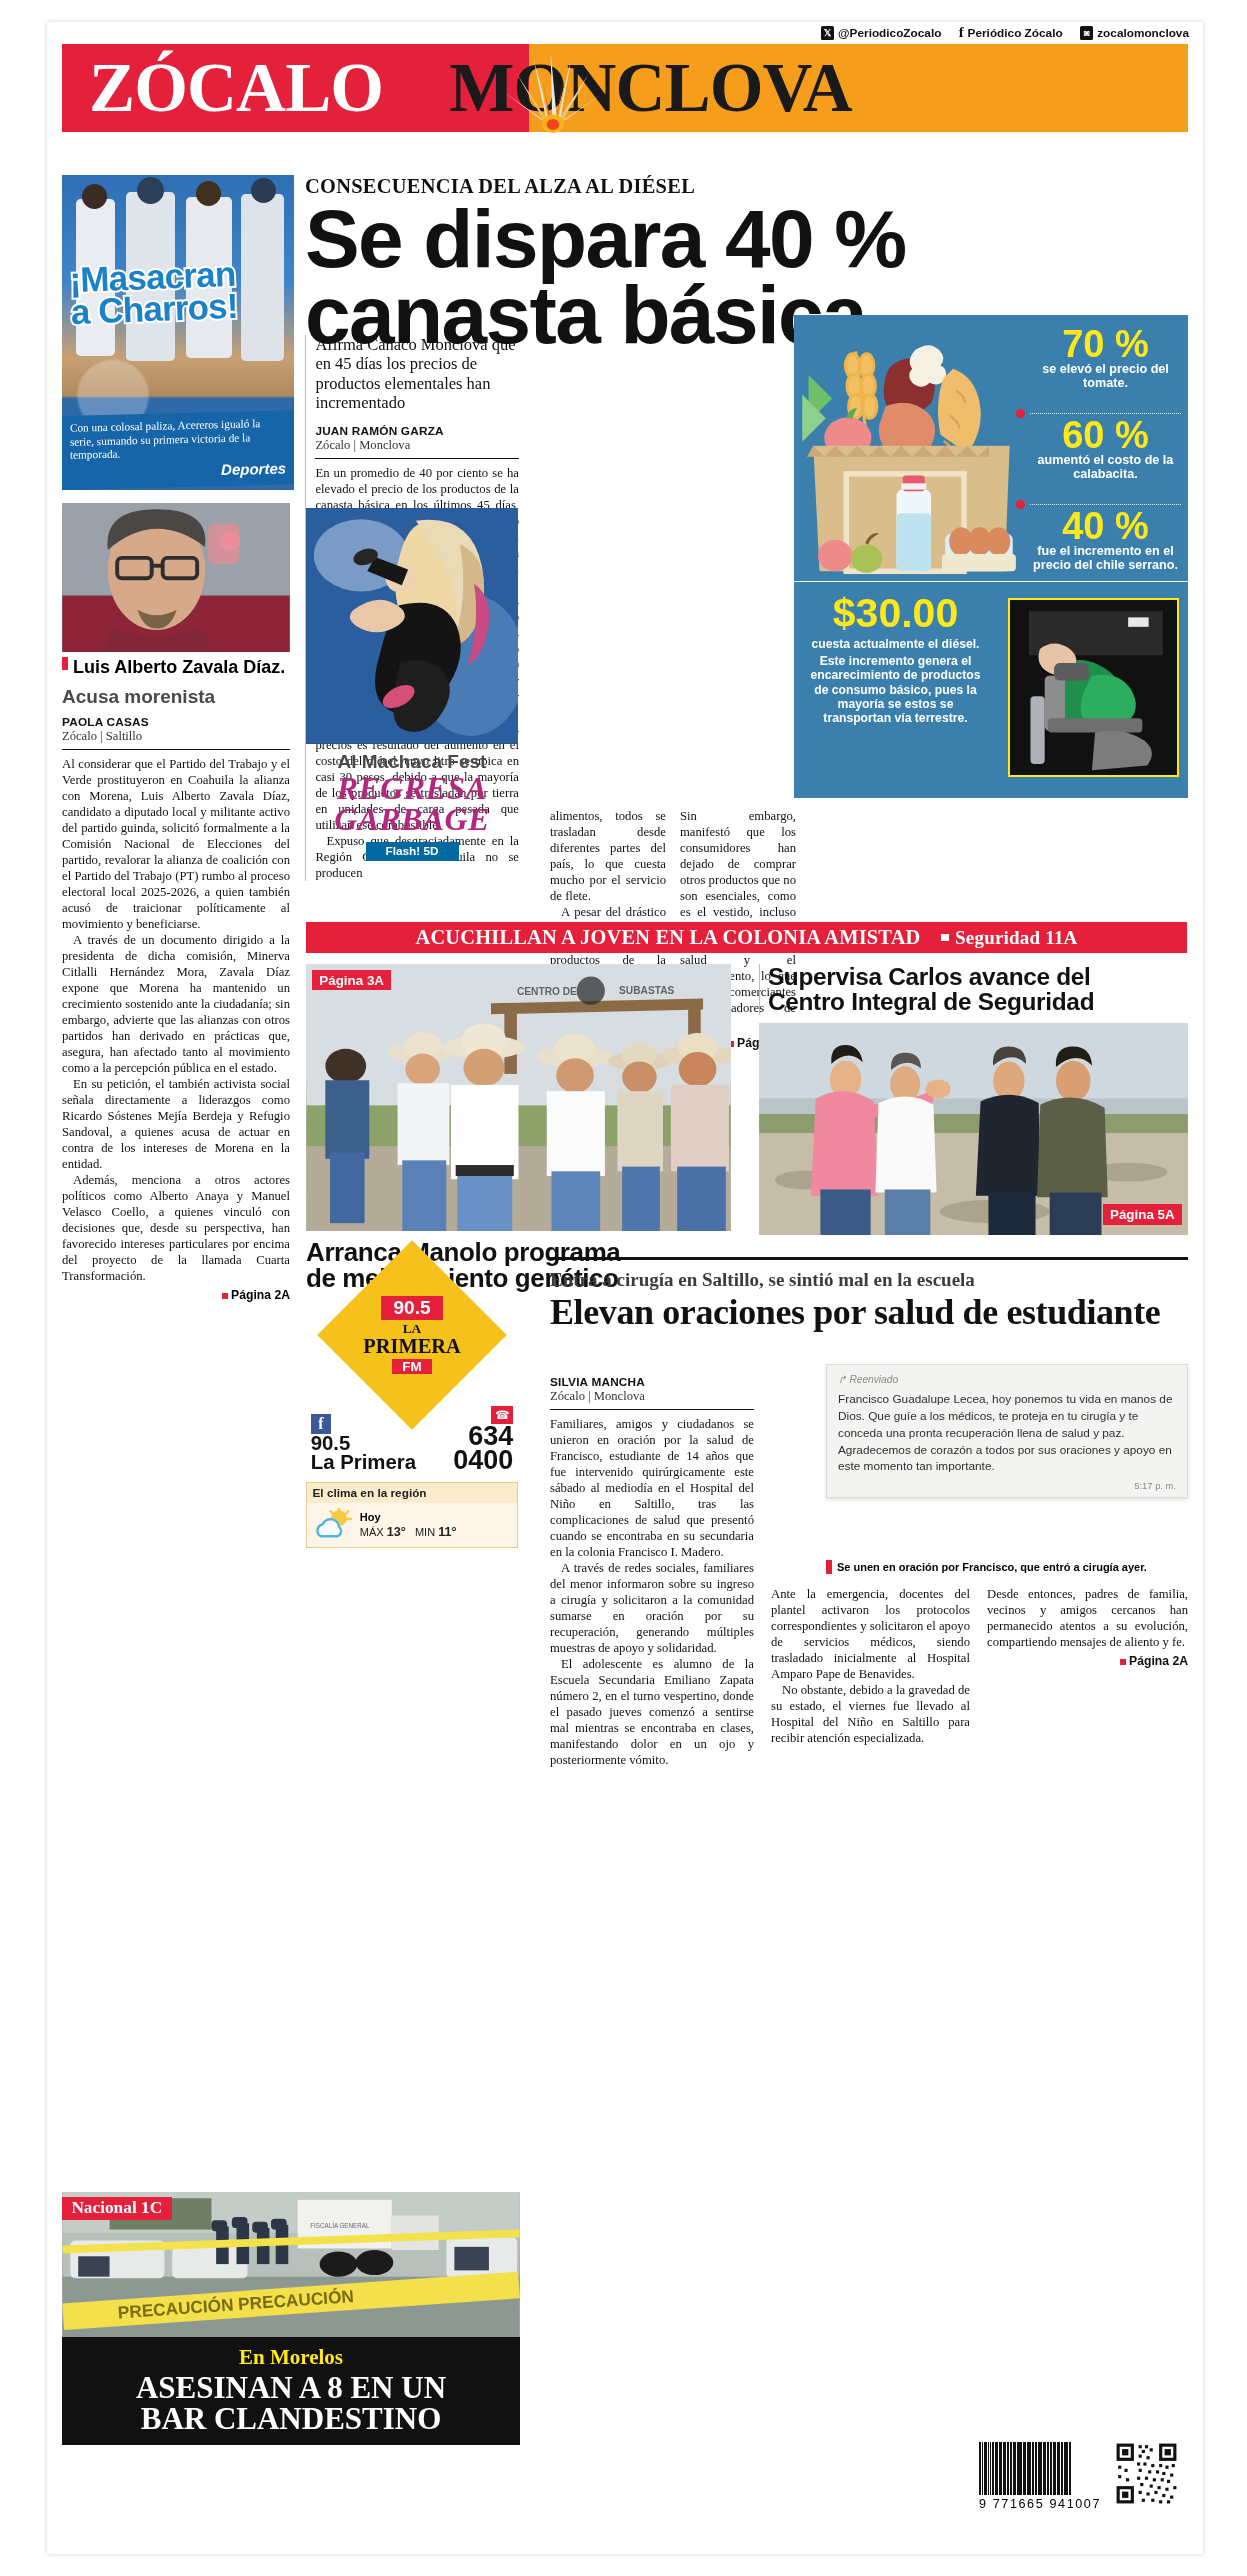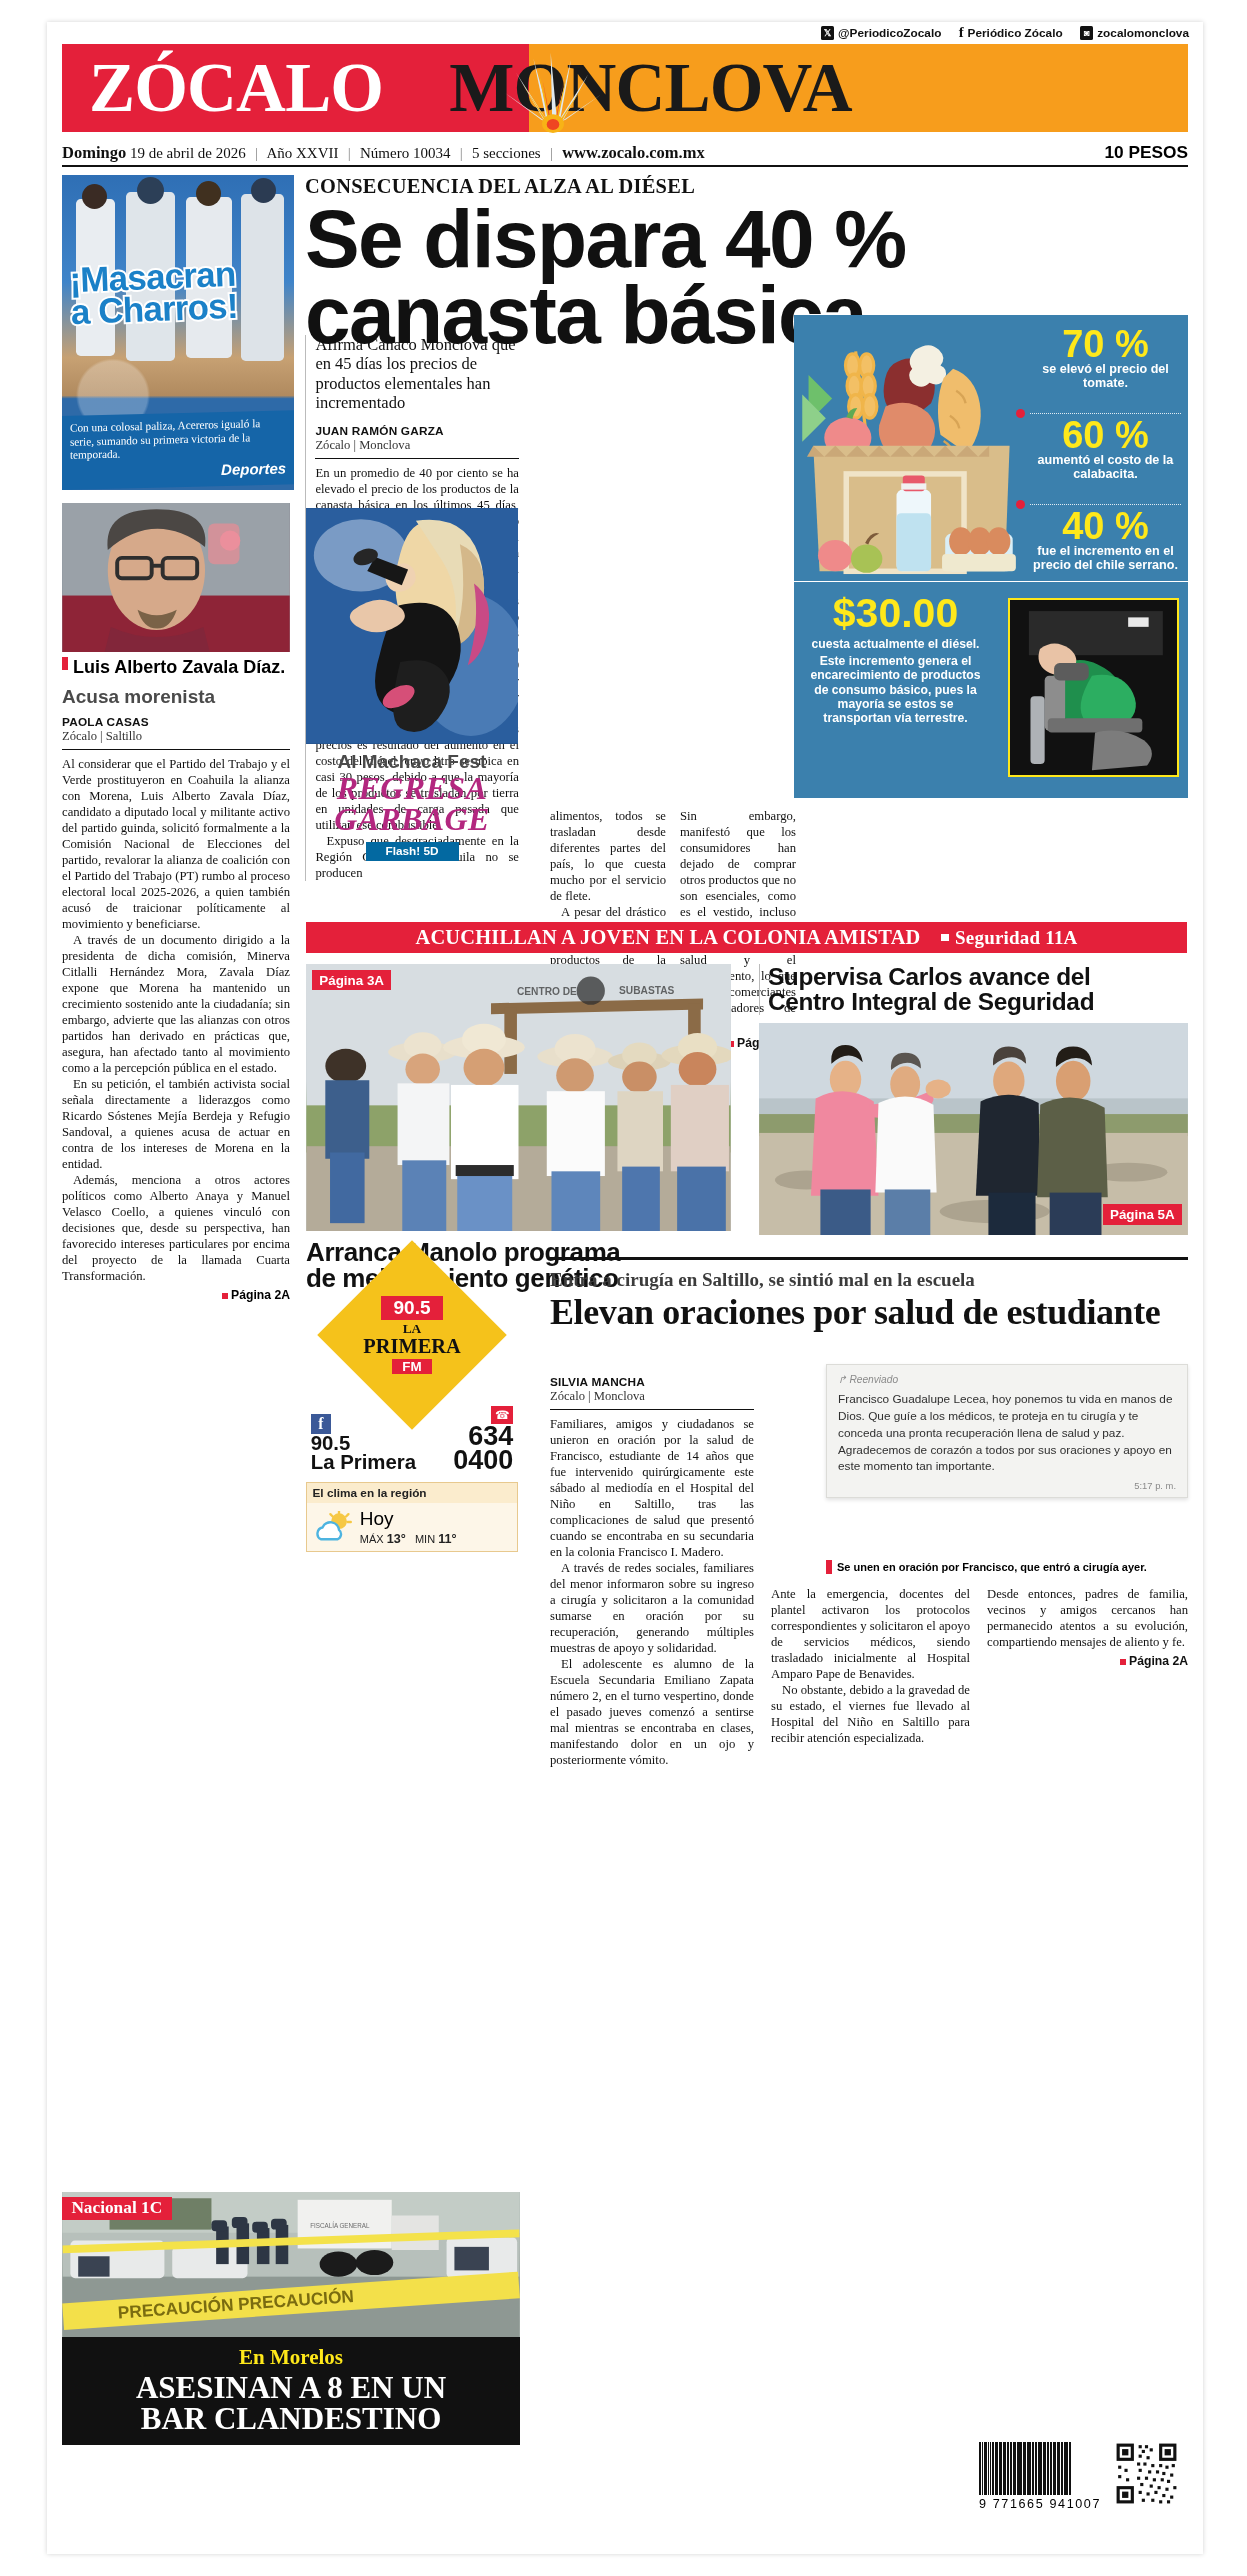--- a/index.html
+++ b/index.html
@@ -225,21 +225,21 @@
     font-family:"Liberation Serif",serif;font-weight:700;font-size:15.7px;}
   .r-name { font-family:"Liberation Sans",sans-serif; font-weight:700; font-size:20.4px; line-height:.94; color:#111;}
   .phonebox { width:22px;height:17.3px;background:#e4203a;color:#fff;display:flex;align-items:center;justify-content:center;
     font-size:11.8px; margin-left:auto;}
   .r-tel { font-family:"Liberation Sans",sans-serif; font-weight:700; font-size:27px; line-height:.9; text-align:right; color:#111;}
   .weather { margin-top:9.4px; border:0.8px solid #e8c98e; background:#fdf6e8; }
   .w-title { background:#fbeccd; font-family:"Liberation Sans",sans-serif; font-weight:700; font-size:11.8px;
     padding:3.1px 5.5px; color:#222;}
   .w-body { display:flex; gap:6.3px; padding:5.5px; align-items:center;}
   .w-icon { width:41px;height:33px; position:relative; flex:0 0 auto;}
-  .w-hoy { font-family:"Liberation Sans",sans-serif; font-weight:400; font-size:19px; }
+  .w-hoy { font-family:"Liberation Sans",sans-serif; font-weight:700; font-size:11px; }
   .w-temps { font-family:"Liberation Sans",sans-serif; font-size:11px; color:#222; margin-top:1.6px;}
   .w-temps b { font-size:12.6px; }
 
   
   .orac { position:absolute; left:503px; top:1235px; width:638px; }
   .orac-top { border-top: 3.1px solid #111; }
   .orac-k { font-family:"Liberation Serif",serif; font-weight:700; font-size:19px; color:#3c3c3c; margin-top:9.4px; }
   .orac-h { font-family:"Liberation Serif",serif; font-weight:700; font-size:36px; color:#111; line-height:1.02; margin-top:3.1px; letter-spacing:-0.4px;}
   .wa {
     position:absolute; right:0; top:107px; width:362px;
@@ -319,35 +319,20 @@
       </g>
       <g fill="#ef4622">
         <polygon points="62,92 52,40 60,88"></polygon>
             <polygon points="68,92 78,42 70,88"></polygon>
       </g>
       <ellipse cx="65" cy="95" rx="14" ry="12" fill="#f8b316"></ellipse>
       <ellipse cx="65" cy="96" rx="8" ry="7" fill="#ef4622"></ellipse>
     </svg>
   </div>
 
-  <div class="dateline">
-    <div class="dl-left">
-      <b>Domingo</b>
-      <span>19 de abril de 2026</span>
-      <span class="dl-sep">|</span>
-      <span>Año XXVII</span>
-      <span class="dl-sep">|</span>
-      <span>Número 10034</span>
-      <span class="dl-sep">|</span>
-      <span>5 secciones</span>
-      <span class="dl-sep">|</span>
-      <b>www.zocalo.com.mx</b>
-    </div>
-    <div class="dl-price">10 PESOS</div>
-  </div>
 
   <div class="sports">
     <div class="sp-img">
       <div class="sp-fig" style="left:14px;top:23.6px;width:39px;height:157px;background:#e9edf1;"></div>
       <div class="sp-head" style="left:20.4px;top:9.4px;width:25px;height:25px;background:#3a2b24;"></div>
       <div class="sp-fig" style="left:64px;top:17.3px;width:49px;height:169px;background:#dfe5ea;"></div>
       <div class="sp-head" style="left:75px;top:1.6px;width:27px;height:27px;background:#2c3f57;"></div>
       <div class="sp-fig" style="left:124px;top:22px;width:46px;height:161px;background:#e6eaee;"></div>
       <div class="sp-head" style="left:134px;top:6.3px;width:25px;height:25px;background:#40301f;"></div>
       <div class="sp-fig" style="left:179px;top:19px;width:43px;height:167px;background:#dde3e8;"></div>

